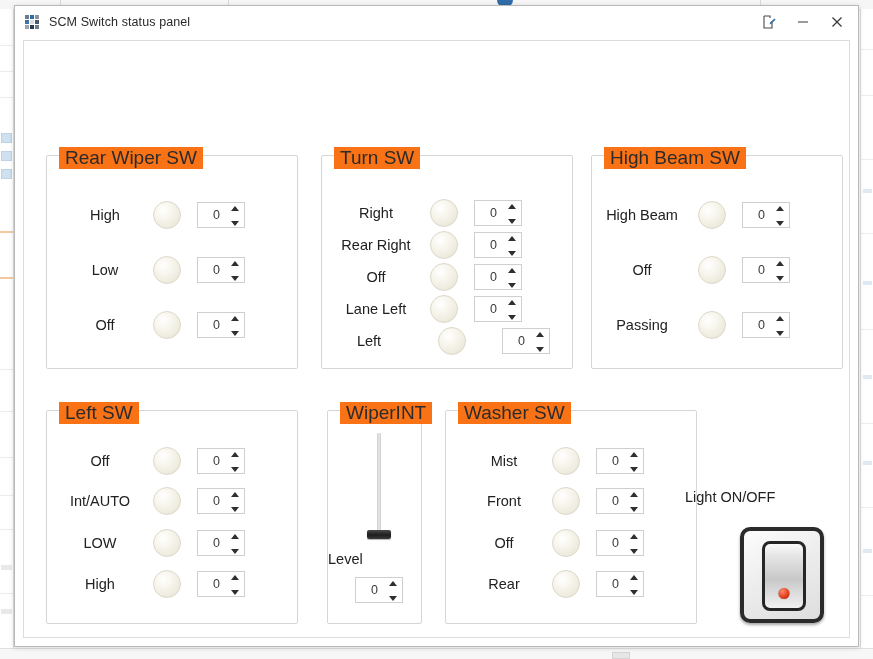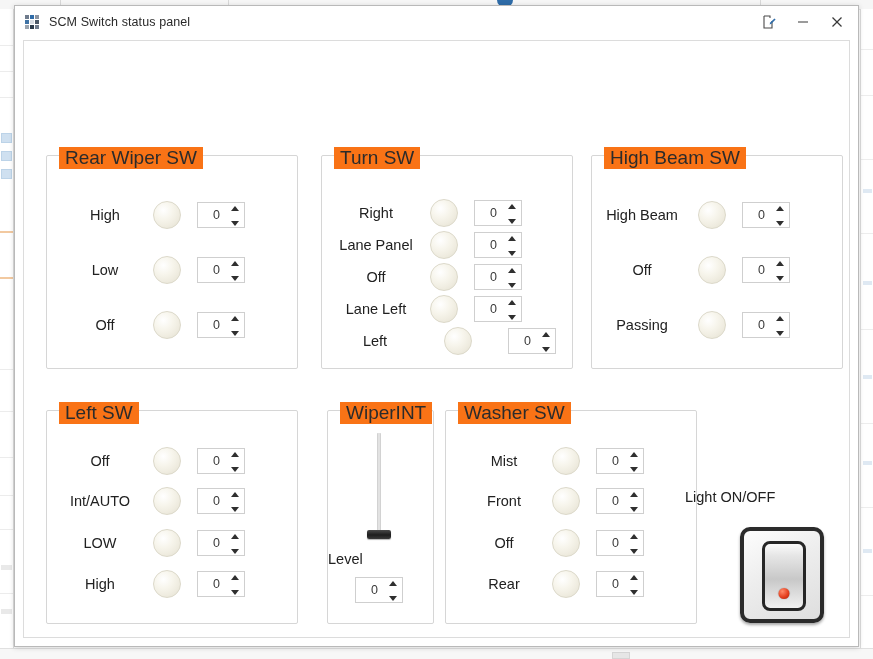--- a/index.html
+++ b/index.html
@@ -280,21 +280,21 @@
         <span class="spin">
           <span class="val">0</span>
           <span class="arrows">
               <i class="up"></i>
               <i class="dn"></i>
             </span>
         </span>
       </div>
 
       <div class="row" style="left:14px;top:74px;width:216px;">
-        <span class="rlabel" style="width:94px">Lane Panel</span>
+        <span class="rlabel" style="width:94px">Rear Right</span>
         <span class="led"></span>
         <span class="spin">
           <span class="val">0</span>
           <span class="arrows">
               <i class="up"></i>
               <i class="dn"></i>
             </span>
         </span>
       </div>
 
@@ -315,21 +315,21 @@
         <span class="led"></span>
         <span class="spin">
           <span class="val">0</span>
           <span class="arrows">
               <i class="up"></i>
               <i class="dn"></i>
             </span>
         </span>
       </div>
 
-      <div class="row" style="left:18px;top:170px;width:216px;gap:20px;">
+      <div class="row" style="left:12px;top:170px;width:216px;gap:20px;">
         <span class="rlabel" style="width:94px">Left</span>
         <span class="led"></span>
         <span class="spin">
           <span class="val">0</span>
           <span class="arrows">
               <i class="up"></i>
               <i class="dn"></i>
             </span>
         </span>
       </div>
@@ -420,21 +420,21 @@
         <span class="spin">
           <span class="val">0</span>
           <span class="arrows">
               <i class="up"></i>
               <i class="dn"></i>
             </span>
         </span>
       </div>
     </div>
 
-    <div class="group" style="left:303px;top:369px;width:107px;height:214px;padding-left:36px;">
+    <div class="group" style="left:303px;top:369px;width:95px;height:214px;padding-left:36px;">
       <span class="legend">WiperINT</span>
 
       <div class="vslider" style="left:38px;top:22px;height:106px;">
         <div class="track"></div>
         <div class="thumb" style="top:97px"></div>
       </div>
 
       <div class="slider-caption" style="left:0;top:140px;">Level</div>
 
       <span class="spin" style="position:absolute;left:27px;top:166px;margin-left:0;">

